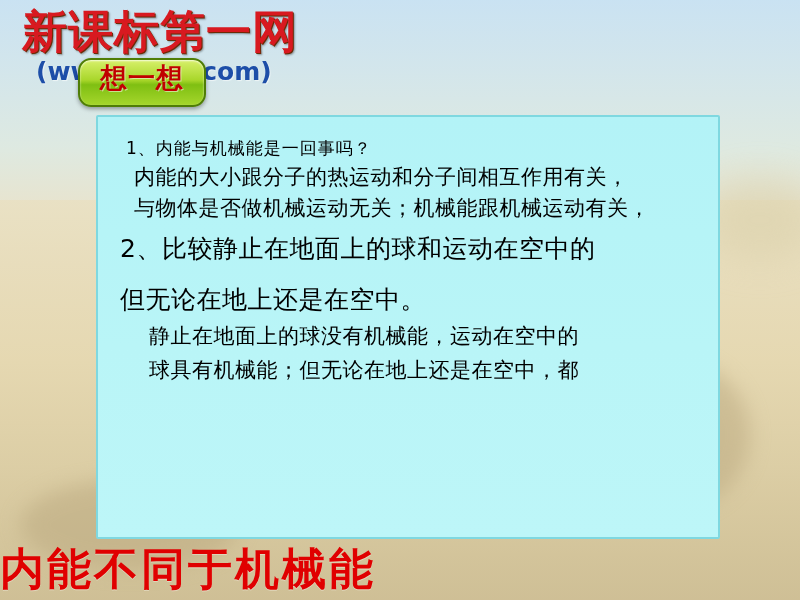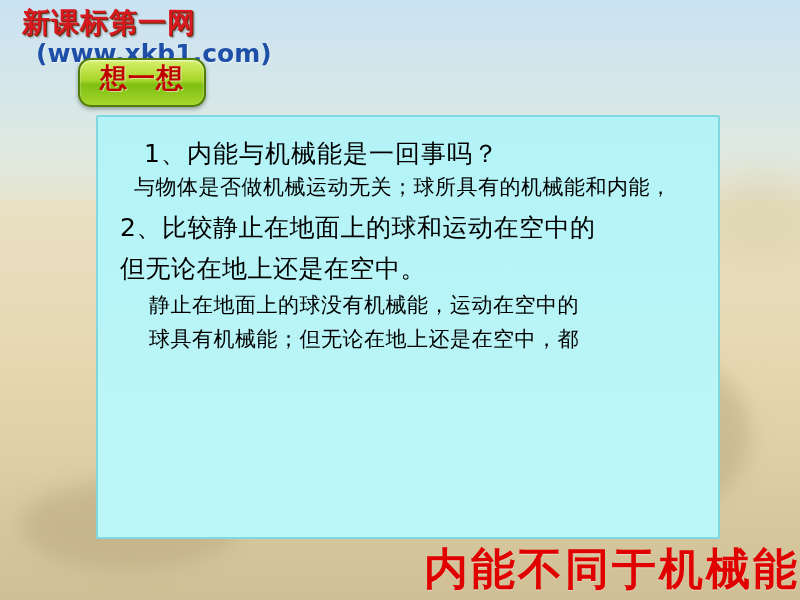--- a/index.html
+++ b/index.html
@@ -48,21 +48,21 @@
 
   
   .logo {
     position: absolute;
     left: 22px;
     top: 8px;
     z-index: 6;
   }
   .logo-title {
     font-family: "DejaVu Sans", sans-serif;
-    font-size: 28px;
+    font-size: 45px;
     font-weight: bold;
     color: #d81920;
     letter-spacing: 1px;
     text-shadow: 1px 1px 0 #6c2b06, 2px 2px 2px rgba(0,0,0,.35);
     line-height: 1.05;
     white-space: nowrap;
   }
   .logo-url {
     font-family: "DejaVu Sans", sans-serif;
     font-size: 25px;
@@ -112,33 +112,33 @@
     box-sizing: border-box;
     padding: 14px 18px 0 18px;
     z-index: 5;
   }
   .q {
     font-family: "DejaVu Sans", sans-serif;
     color: #000;
     white-space: nowrap;
   }
   .q1 {
-    font-size: 25px;
-    margin: 6px 0 2px 28px;
+    font-size: 17px;
+    margin: 6px 0 2px 10px;
     letter-spacing: 1px;
   }
   .a-line {
     font-size: 21px;
     margin: 3px 0 3px 18px;
     letter-spacing: .5px;
     white-space: nowrap;
   }
   .q2 {
     font-size: 25px;
-    margin: 10px 0 8px 4px;
+    margin: 10px 0 18px 4px;
     letter-spacing: .5px;
     white-space: nowrap;
   }
   .q2b {
     font-size: 25px;
     margin: 4px 0 6px 4px;
     letter-spacing: .5px;
     white-space: nowrap;
   }
   .a2-line {
@@ -147,21 +147,21 @@
     letter-spacing: .5px;
     white-space: nowrap;
   }
 
   
   .conclusion {
     position: absolute;
     left: 0;
     top: 540px;
     width: 800px;
-    text-align: right;
+    text-align: left;
     font-family: "DejaVu Sans", sans-serif;
     font-size: 44px;
     font-weight: bold;
     color: #e00000;
     letter-spacing: 3px;
     z-index: 7;
     text-shadow: 0 1px 0 rgba(255,255,255,.35);
   }
 </style>
 </head>
@@ -179,21 +179,22 @@
     <div class="logo-title">新课标第一网</div>
     <div class="logo-url">(www.xkb1.com)</div>
   </div>
 
   <div class="think-btn">
     <span>想一想</span>
   </div>
 
   <div class="panel">
     <div class="q q1">1、内能与机械能是一回事吗？</div>
-    <div class="q a-line">与物体是否做机械运动无关；球所具有的机械能和内能，</div>
+    <div class="q a-line">内能的大小跟分子的热运动和分子间相互作用有关，</div>
+    <div class="q a-line">与物体是否做机械运动无关；机械能跟机械运动有关，</div>
     <div class="q q2">2、比较静止在地面上的球和运动在空中的</div>
     <div class="q q2b">但无论在地上还是在空中。</div>
     <div class="q a2-line">静止在地面上的球没有机械能，运动在空中的</div>
     <div class="q a2-line">球具有机械能；但无论在地上还是在空中，都</div>
   </div>
 
   <div class="conclusion">内能不同于机械能</div>
 
 </div>
 

